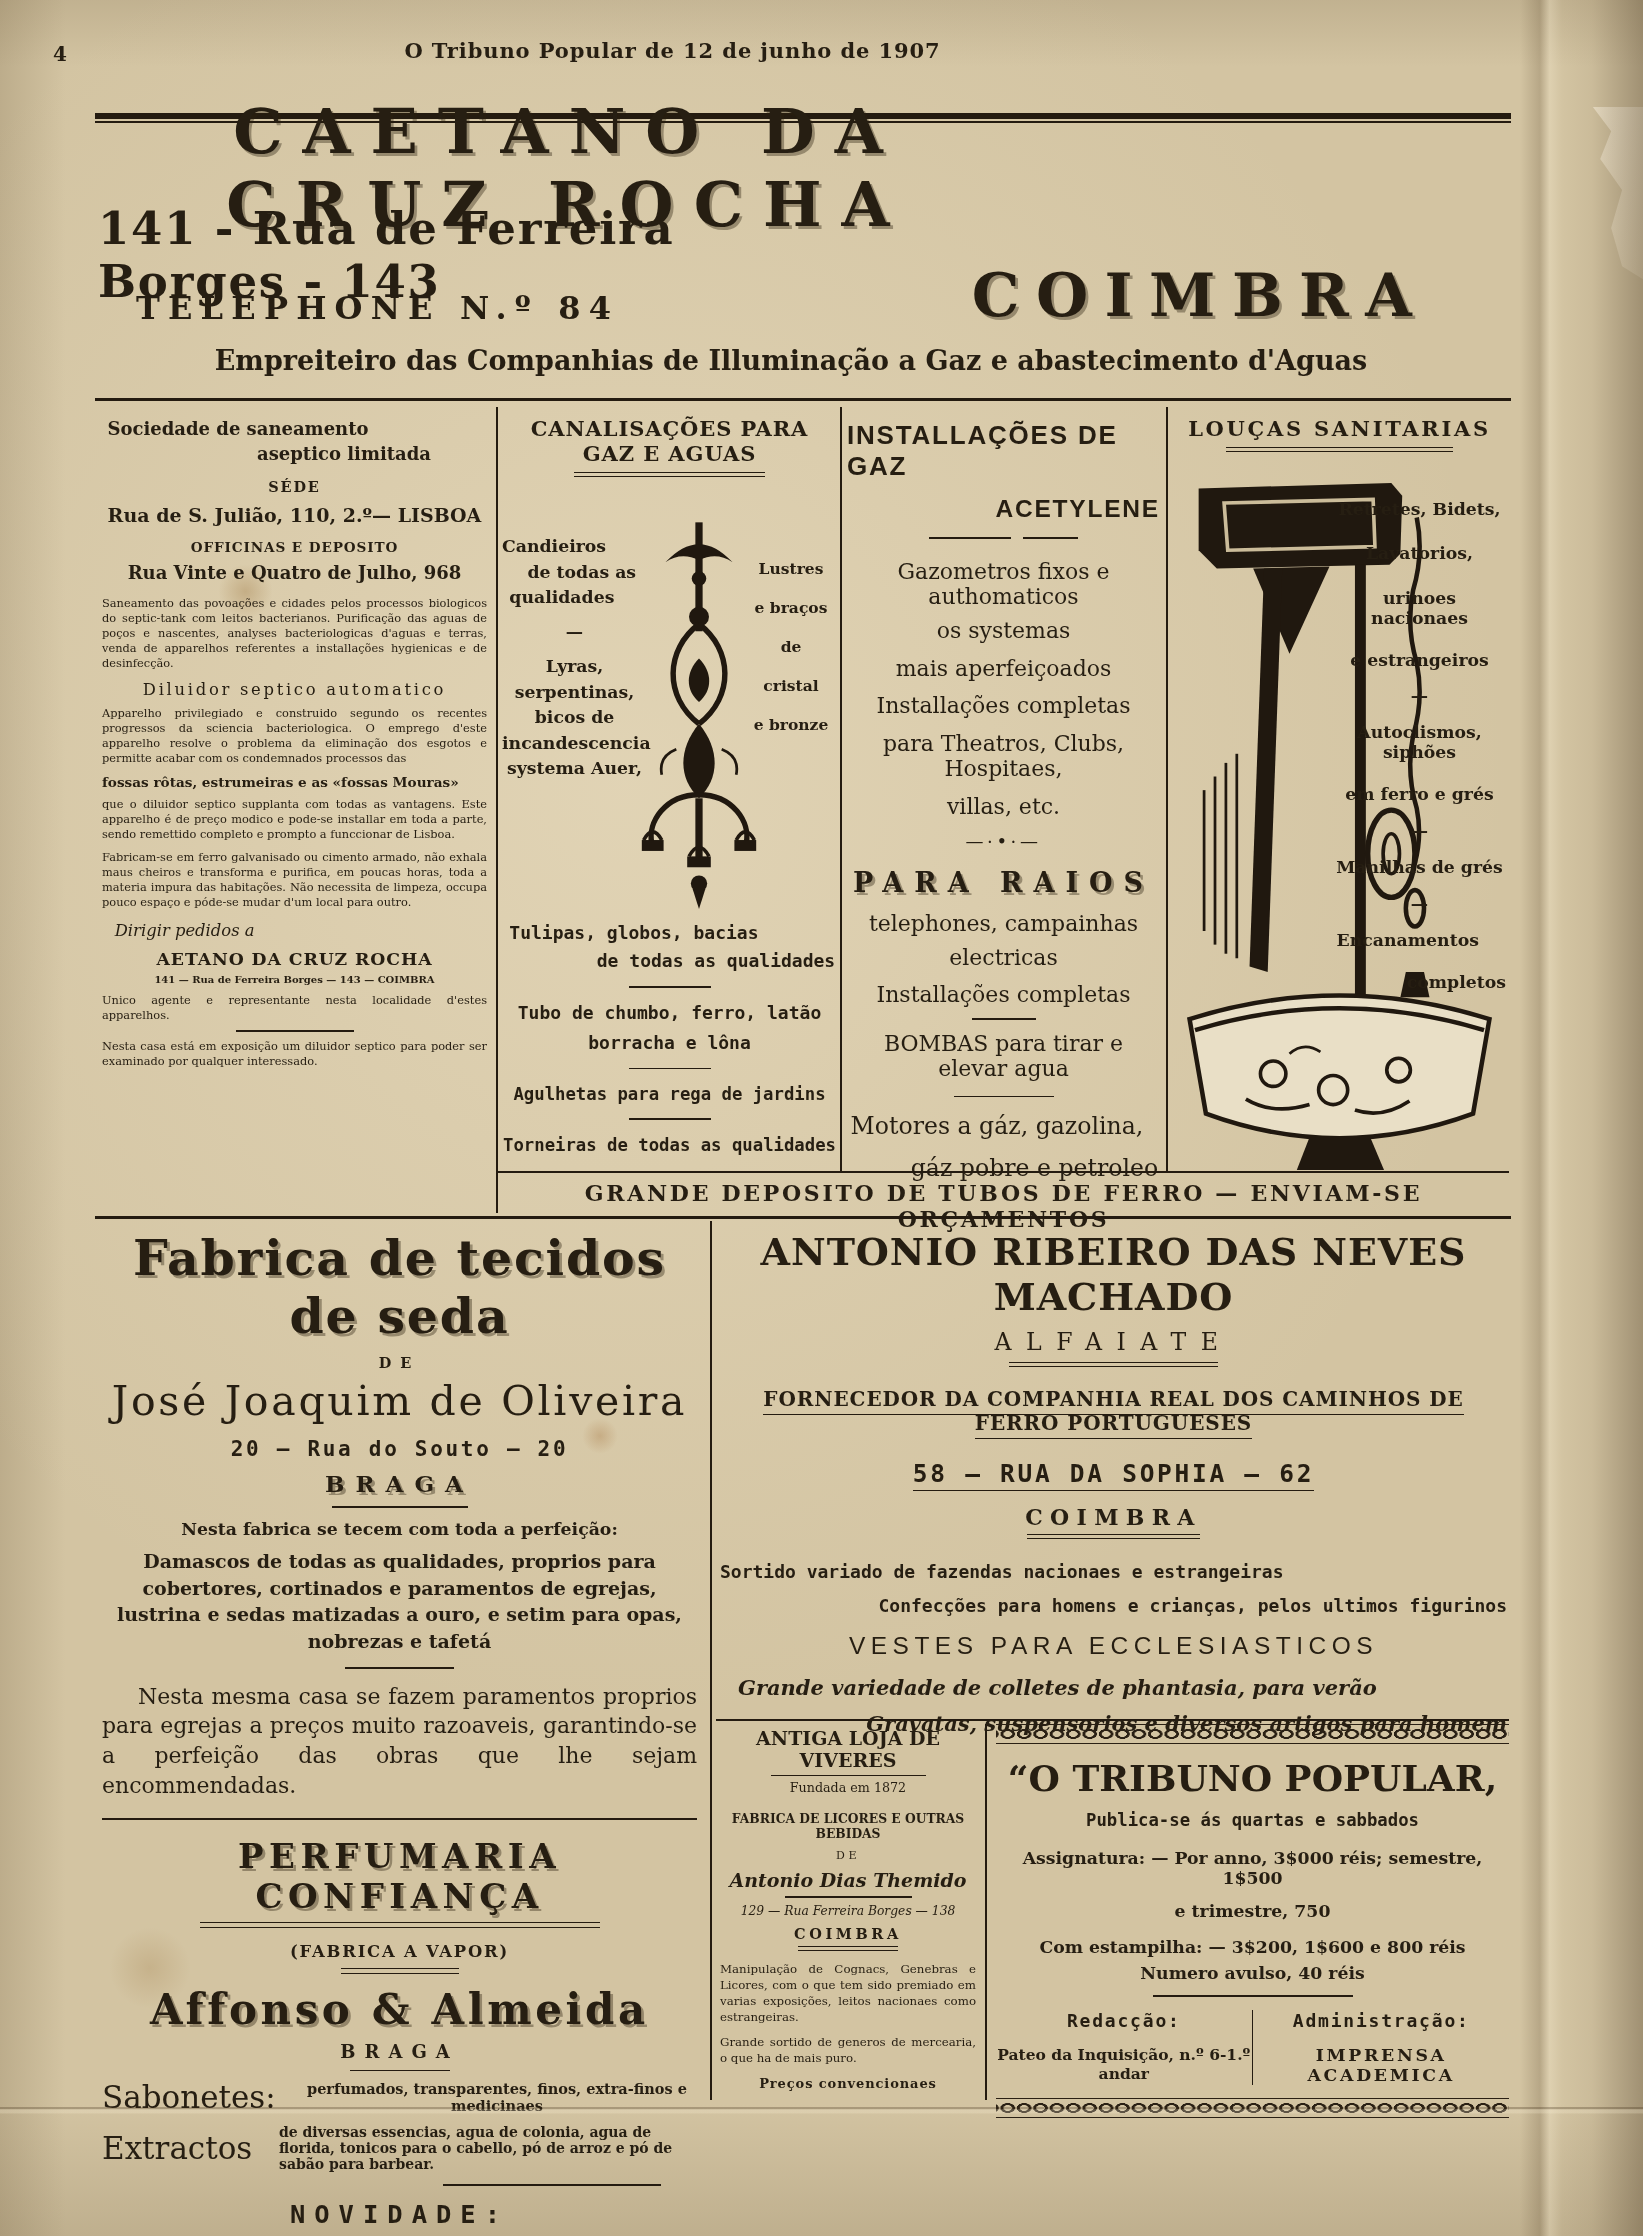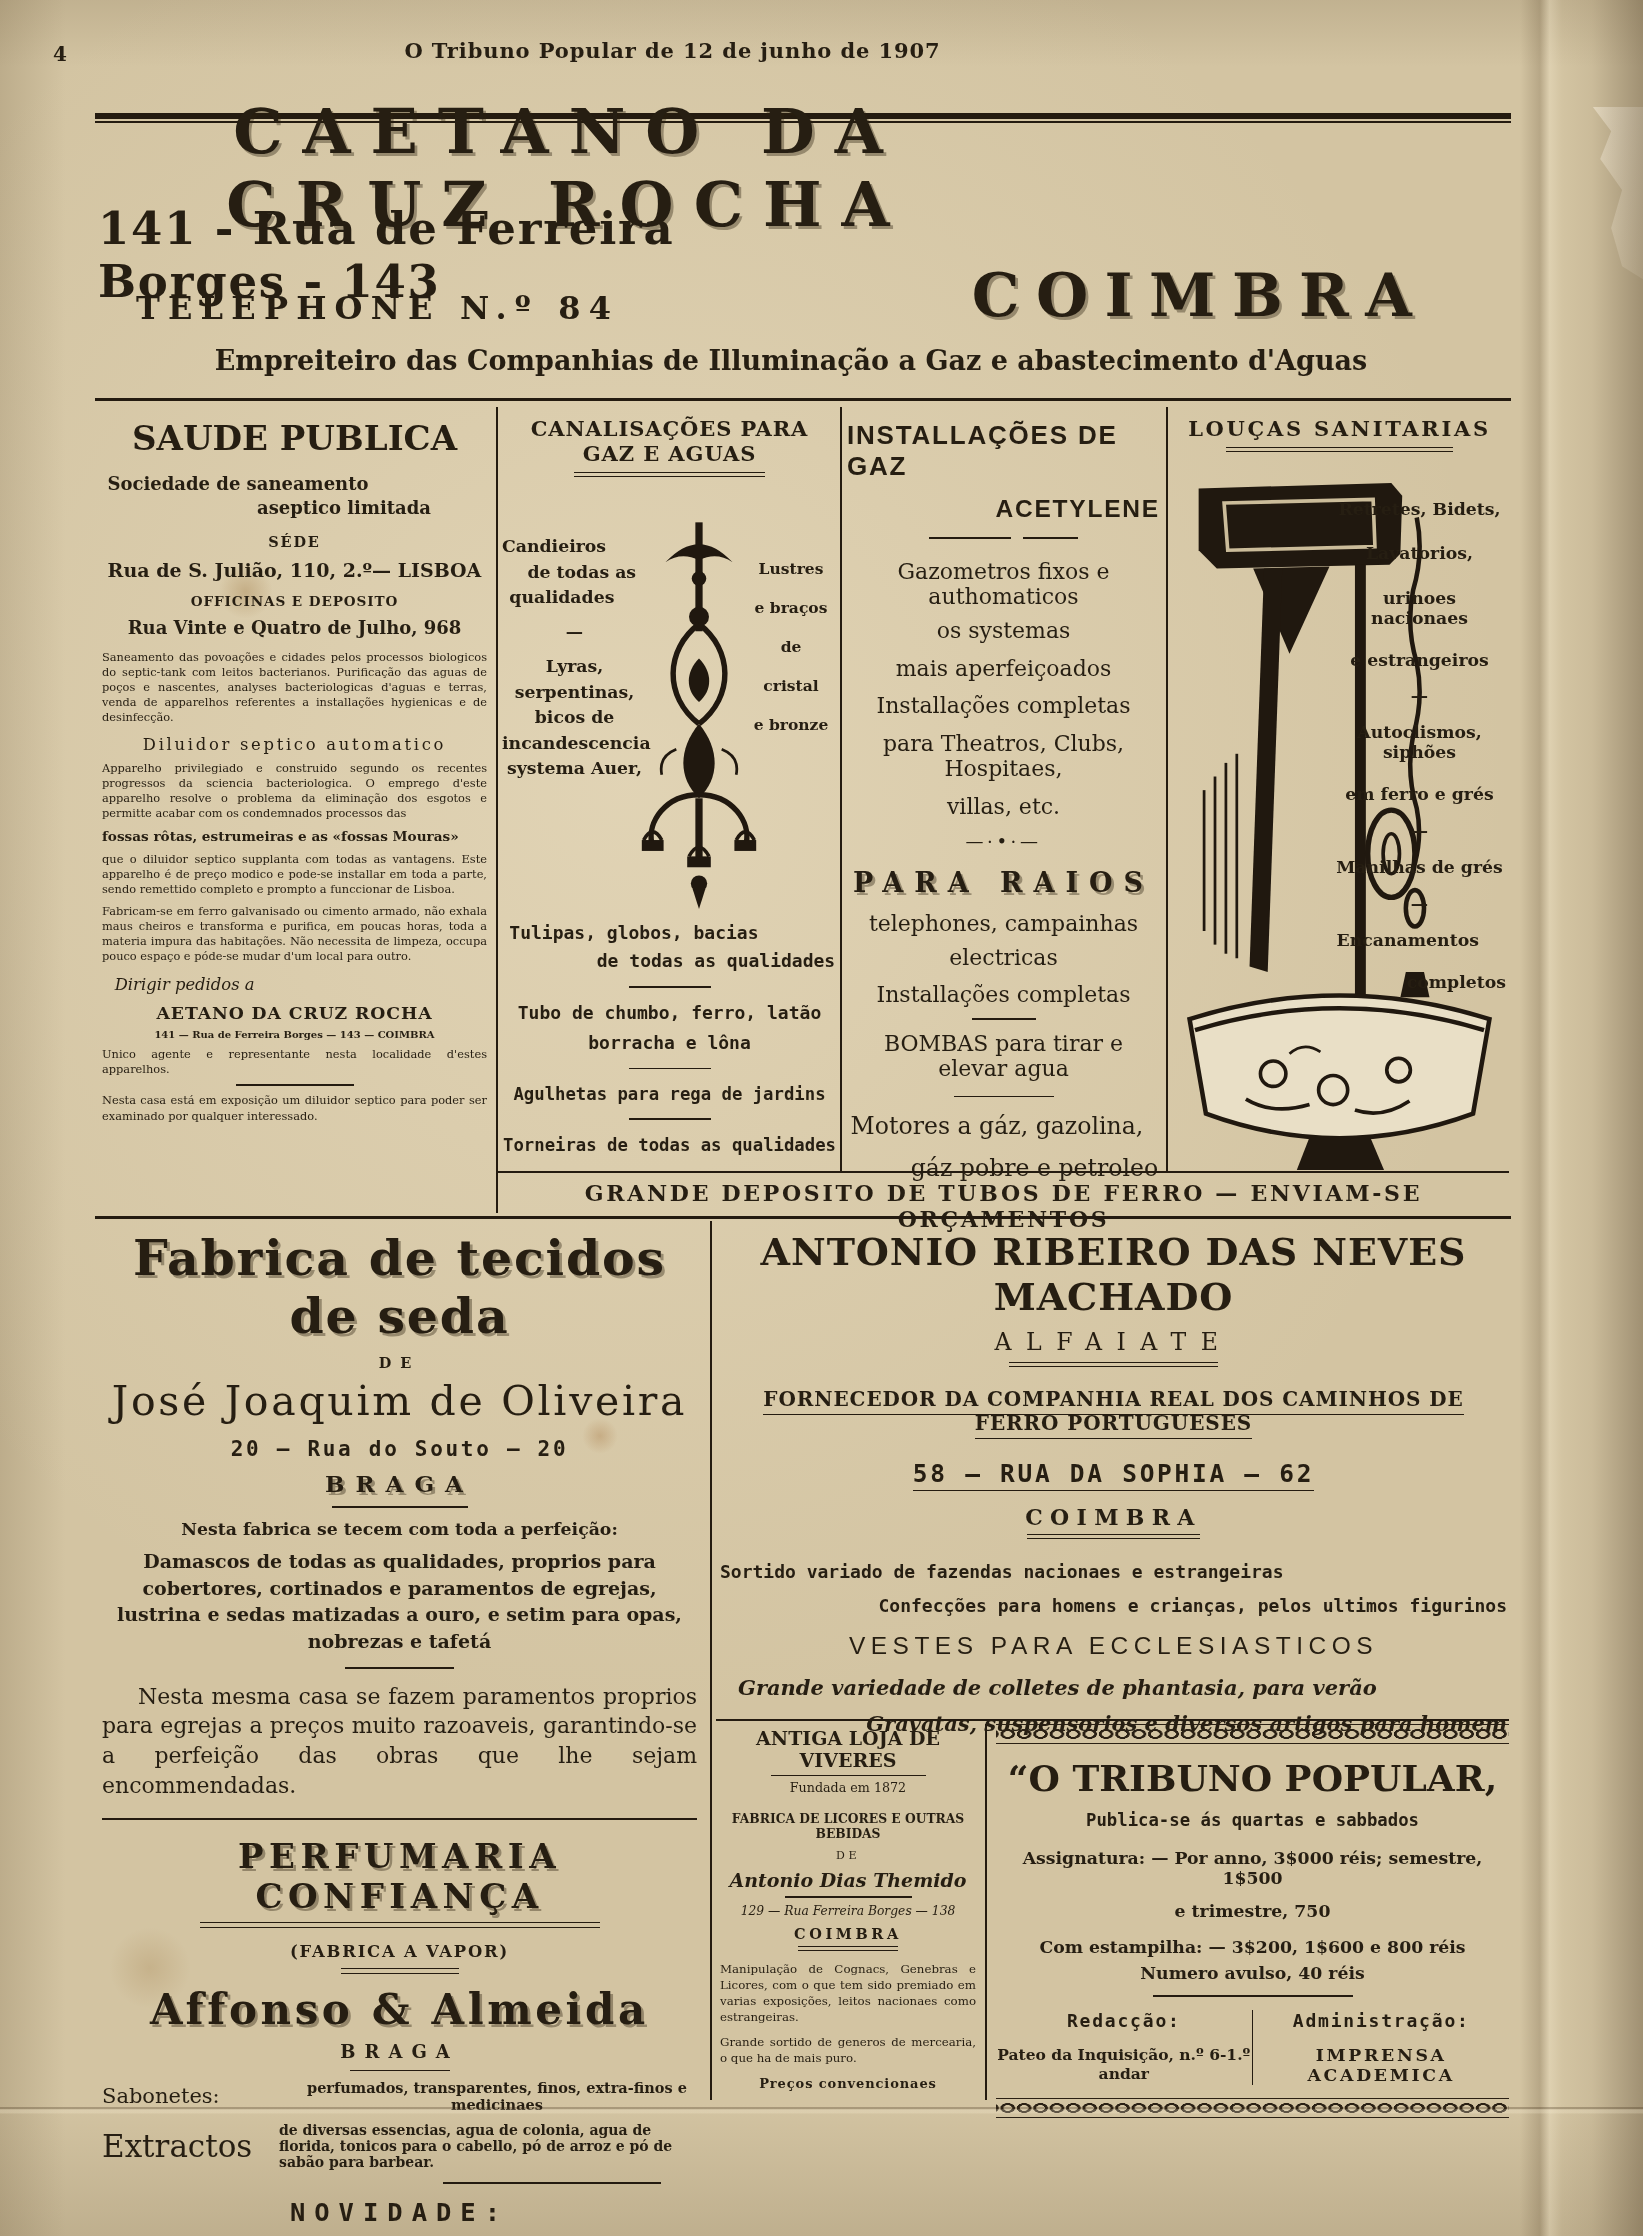--- a/index.html
+++ b/index.html
@@ -66,21 +66,20 @@
   <div class="abs b c display-shadow" style="left:918px;top:260px;width:564px;font-size:60px;letter-spacing:16.4px;">COIMBRA</div>
   <div class="abs b c" style="left:182px;top:345px;width:1218px;font-size:27px;">Empreiteiro das Companhias de Illuminação a Gaz e abastecimento d'Aguas</div>
 
   <div class="hrule" style="left:95px;top:398px;width:1416px;height:2.7px;"></div>
 
   <div class="vrule" style="left:496px;top:407px;height:806px;"></div>
   <div class="vrule" style="left:840px;top:407px;height:764px;"></div>
   <div class="vrule" style="left:1166px;top:407px;height:764px;"></div>
 
   <div class="abs" style="left:102px;top:418px;width:385px;">
-    <div class="c b" style="font-size:34px;margin-bottom:14.5px;">SAUDE PUBLICA</div>
     <div class="b" style="font-size:18px;padding-left:5.5px;">Sociedade de saneamento</div>
     <div class="b" style="font-size:18px;padding-left:155px;margin-top:3.6px;">aseptico limitada</div>
     <div class="c b" style="font-size:14.5px;margin-top:14.5px;letter-spacing:1.8px;">SÉDE</div>
     <div class="c b" style="font-size:19px;margin-top:9px;">Rua de S. Julião, 110, 2.º— LISBOA</div>
     <div class="c b" style="font-size:13.6px;margin-top:12.7px;letter-spacing:0.9px;">OFFICINAS E DEPOSITO</div>
     <div class="c b" style="font-size:18px;margin-top:7.3px;">Rua Vinte e Quatro de Julho, 968</div>
     <div class="j smalltxt" style="margin-top:12.7px;">Saneamento das povoações e cidades pelos processos biologicos do septic-tank com leitos bacterianos. Purificação das aguas de poços e nascentes, analyses bacteriologicas d'aguas e terras, venda de apparelhos referentes a installações hygienicas e de desinfecção.</div>
     <div class="c" style="font-size:16.4px;letter-spacing:2.7px;margin-top:9px;">Diluidor septico automatico</div>
     <div class="j smalltxt" style="margin-top:7.3px;">Apparelho privilegiado e construido segundo os recentes progressos da sciencia bacteriologica. O emprego d'este apparelho resolve o problema da eliminação dos esgotos e permitte acabar com os condemnados processos das</div>
     <div class="b" style="font-size:13.6px;margin-top:7.3px;">fossas rôtas, estrumeiras e as «fossas Mouras»</div>
@@ -256,21 +255,21 @@
 
     <div>
       <div class="c b display-shadow" style="font-size:34px;letter-spacing:5.5px;margin-top:16.4px;">PERFUMARIA CONFIANÇA</div>
       <div class="dub" style="width:400px;margin:5.5px auto 0;"></div>
       <div class="c b" style="font-size:16.4px;letter-spacing:1.8px;margin-top:14.5px;">(FABRICA A VAPOR)</div>
       <div class="dub" style="width:118px;margin:7.3px auto 0;"></div>
       <div class="c b display-shadow" style="font-size:42px;letter-spacing:3.6px;margin-top:11px;">Affonso &amp; Almeida</div>
       <div class="c b" style="font-size:18px;letter-spacing:9px;margin-top:7.3px;">BRAGA</div>
       <div class="srule" style="width:100px;margin:7.3px auto;"></div>
       <div style="display:flex;align-items:center;margin-top:7.3px;">
-        <div style="font-size:21px;width:195px;">Sabonetes:</div>
+        <div style="font-size:31px;width:195px;">Sabonetes:</div>
         <div class="b c" style="font-size:14.5px;flex:1;">perfumados, transparentes, finos, extra-finos e medicinaes</div>
       </div>
       <div style="display:flex;align-items:center;margin-top:9px;">
         <div style="font-size:31px;width:177px;">Extractos</div>
         <div class="b" style="font-size:14px;flex:1;">de diversas essencias, agua de colonia, agua de florida, tonicos para o cabello, pó de arroz e pó de sabão para barbear.</div>
       </div>
       <div class="srule" style="width:218px;margin:12.7px 36px 0 auto;"></div>
       <div class="c mono b" style="font-size:25.5px;letter-spacing:9px;margin-top:12.7px;">NOVIDADE:</div>
 
     </div>

